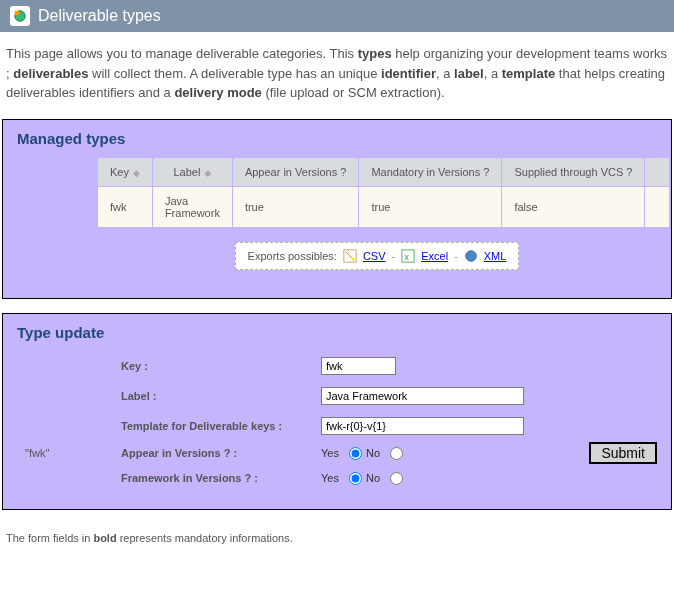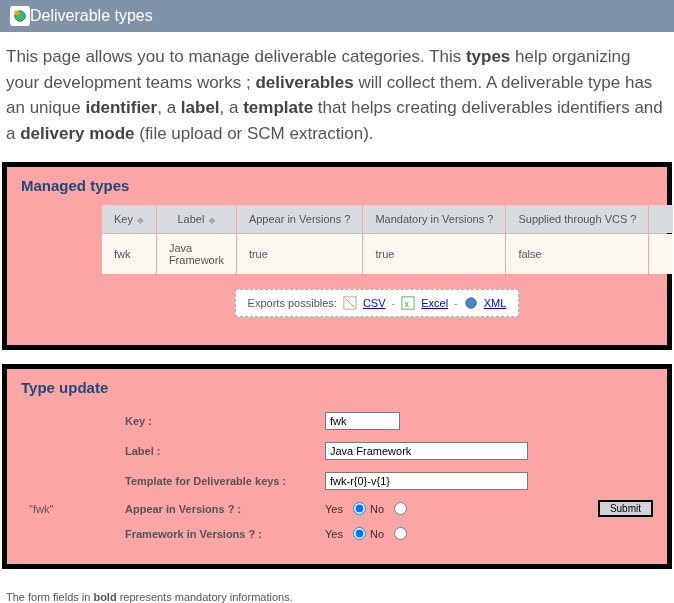--- a/index.html
+++ b/index.html
@@ -1,41 +1,41 @@
 <!DOCTYPE html>
 <html><head>
 <meta charset="utf-8">
 <style>
 *{box-sizing:border-box;margin:0;padding:0}
 body{font-family:Verdana,Arial,sans-serif;font-size:11px;color:#333;background:#fff;padding:0}
-.page-title-bar{background:#7e93a8;color:#fff;font-size:16px;padding:6px 10px;display:flex;align-items:center;font-weight:normal}
+.page-title-bar{background:#7e93a8;color:#fff;font-size:16px;padding:6px 10px;display:flex;align-items:center;gap:8px;font-weight:normal}
 .page-title-bar .ico{width:20px;height:20px;background:#fff;border-radius:3px;display:inline-flex;align-items:center;justify-content:center}
-.intro{padding:12px 6px;font-size:17px;line-height:1.5;color:#555}
+.intro{padding:12px 6px;font-size:13px;line-height:1.5;color:#555}
 .intro b{color:#444}
-.panel{border:5px solid #000000;background:#fca5a5;margin:4px 2px 14px 2px;padding:10px 14px 18px 14px}
+.panel{border:1px solid #000000;background:#c4b5fd;margin:4px 2px 14px 2px;padding:10px 14px 18px 14px}
 .panel h2{color:#23497a;font-size:15px;font-weight:bold;margin-bottom:10px}
 .table-wrap{padding-left:80px}
 table.list{border-collapse:separate;border-spacing:1px;font-size:11px}
 table.list th{background:#d8dcdf;color:#555;font-weight:normal;padding:8px 12px;text-align:center;white-space:nowrap}
 table.list th .sort{font-size:9px;color:#aaa;margin-left:4px}
 table.list td{background:#fbf8f0;color:#555;padding:8px 12px}
 .exports{margin:14px auto 10px auto;width:fit-content;border:1px dashed #b0b0b0;padding:6px 12px;font-size:11px;color:#555;display:flex;align-items:center;gap:6px;background:#fff}
 .exports .sep{color:#999}
 .fwk-name{padding:4px 8px;color:#555}
 .form-grid{display:table;width:100%}
 .form-row{display:table-row}
 .form-cell{display:table-cell;vertical-align:middle;padding:6px 4px}
 .form-label{font-weight:bold;color:#555;white-space:nowrap;width:200px}
 .sidelabel{display:table-cell;vertical-align:middle;width:100px;color:#555}
 input[type=text]{border:1px solid #7a7a7a;padding:2px 4px;font-family:inherit;font-size:11px;background:#fff}
 .radio-block{display:flex;gap:4px}
 .radio-row{display:flex;align-items:center;gap:10px}
 .radio-row input[type=radio]{border:1px solid #888}
 .submit-cell{display:table-cell;vertical-align:middle;text-align:right}
-input[type=submit]{background:#d4d4d4;border:2px solid #000;padding:1px 10px;font-family:inherit;font-size:10px;cursor:pointer}
+input[type=submit]{background:#d4d4d4;border:2px solid #000;padding:1px 10px;font-family:inherit;font-size:14px;cursor:pointer}
 .footnote{padding:8px 6px;font-size:11px;color:#555}
 .icon-sm{width:14px;height:14px;display:inline-block;vertical-align:middle}
 </style>
 </head>
 <body>
 
 <div class="page-title-bar">
   <span class="ico">
     <svg class="icon-sm" viewBox="0 0 16 16">
         <circle cx="8" cy="8" r="6" fill="#3b7" stroke="#274" stroke-width="1"></circle>

